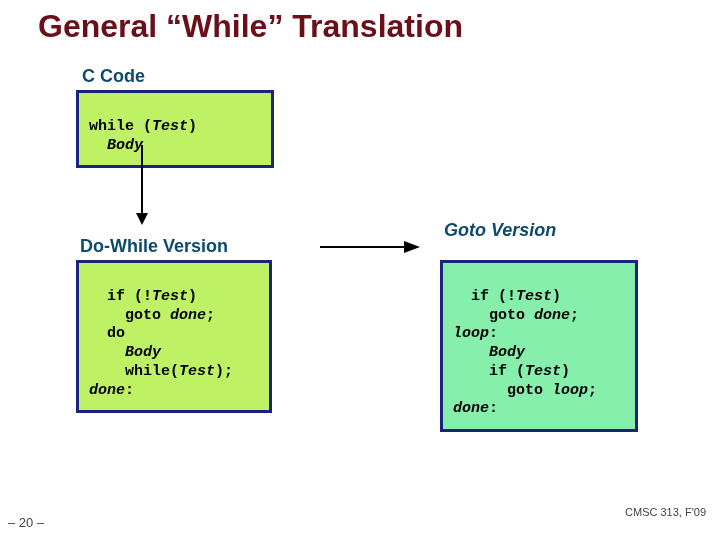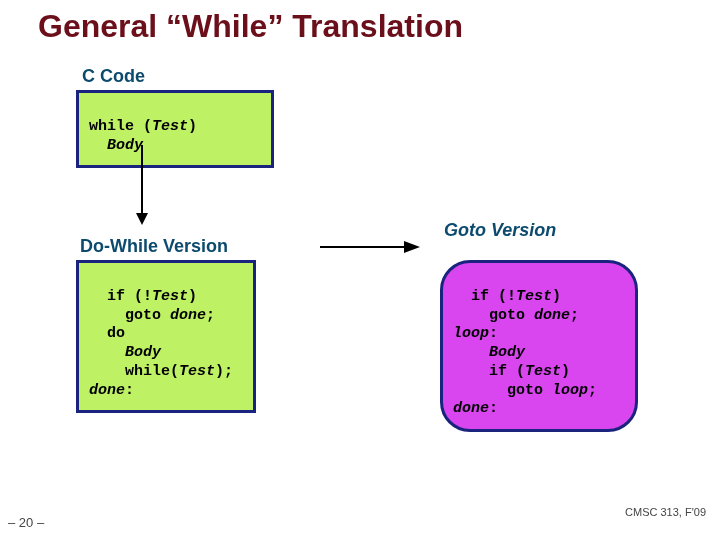--- a/index.html
+++ b/index.html
@@ -28,21 +28,21 @@
   .code-box {
     position: absolute;
     border: 3px solid #1a237e;
     padding: 6px 10px 10px 10px;
     font-family: "Courier New", monospace;
     font-size: 15px;
     line-height: 1.25;
     white-space: pre;
   }
   .yellow { background: #bef264; }
-  .pink { background: #d946ef; border-radius: 30px; }
+  .pink { background: #86efac; }
   .bold { font-weight: bold; }
   .italic { font-style: italic; }
   .page-num {
     position: absolute;
     left: 8px;
     bottom: 10px;
     font-size: 13px;
     color: #444;
   }
   .course {
@@ -65,21 +65,21 @@
 <span>  </span><span class="bold italic">Body</span>
 </div>
 
 <svg style="position:absolute; top:145px; left:132px;" width="20" height="80">
   <line x1="10" y1="0" x2="10" y2="70" stroke="#000" stroke-width="2"></line>
   <polygon points="10,80 4,68 16,68" fill="#000"></polygon>
 </svg>
 
 <div class="section-label" style="top:236px; left:80px;">Do-While Version</div>
 
-<div class="code-box yellow" style="top:260px; left:76px; width:180px;">
+<div class="code-box yellow" style="top:260px; left:76px; width:196px;">
 <span class="bold">  if (!</span><span class="bold italic">Test</span><span class="bold">)</span>
 <span class="bold">    goto </span><span class="bold italic">done</span><span class="bold">;</span>
 <span class="bold">  do</span>
 <span>    </span><span class="bold italic">Body</span>
 <span class="bold">    while(</span><span class="bold italic">Test</span><span class="bold">);</span>
 <span class="bold italic">done</span><span class="bold">:</span>
 </div>
 
 <svg style="position:absolute; top:238px; left:320px;" width="100" height="18">
   <line x1="0" y1="9" x2="86" y2="9" stroke="#000" stroke-width="2"></line>

